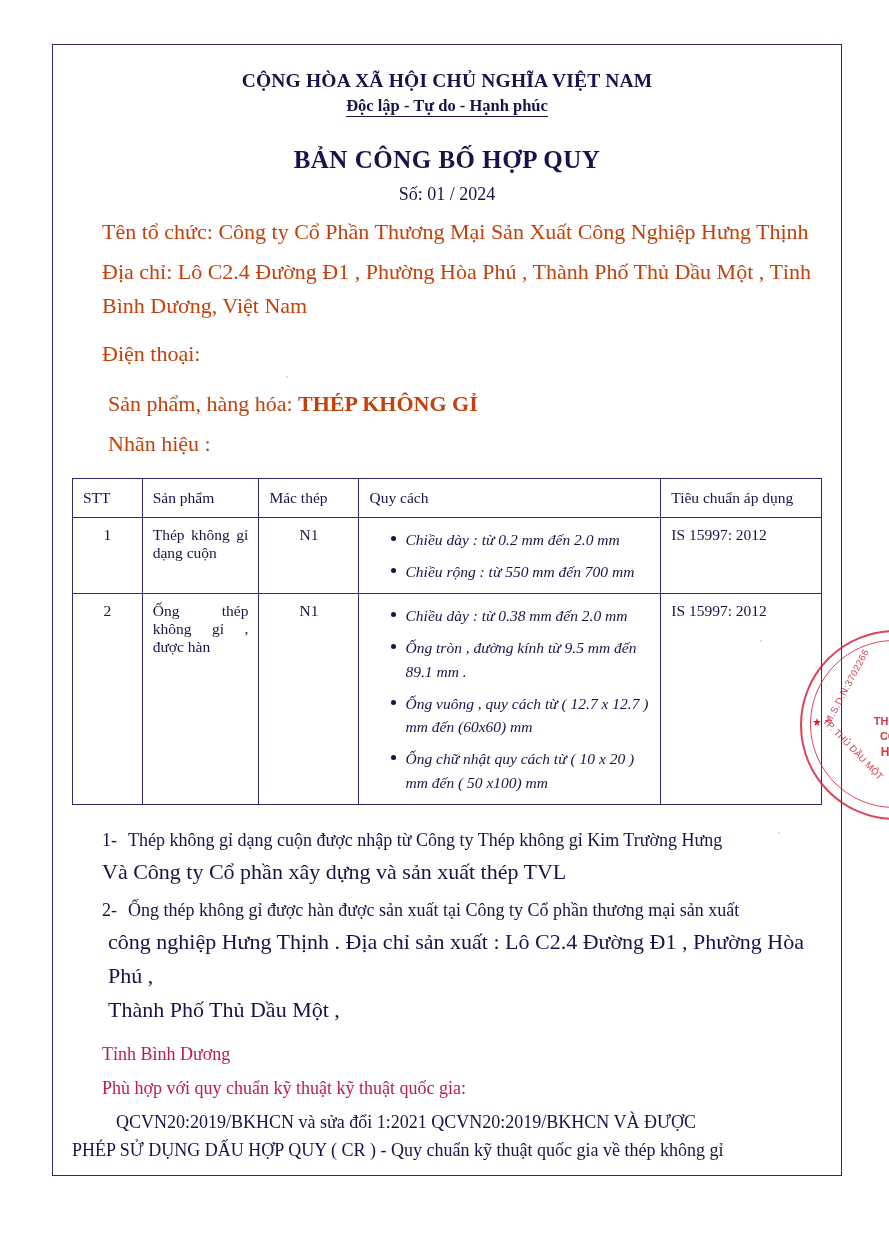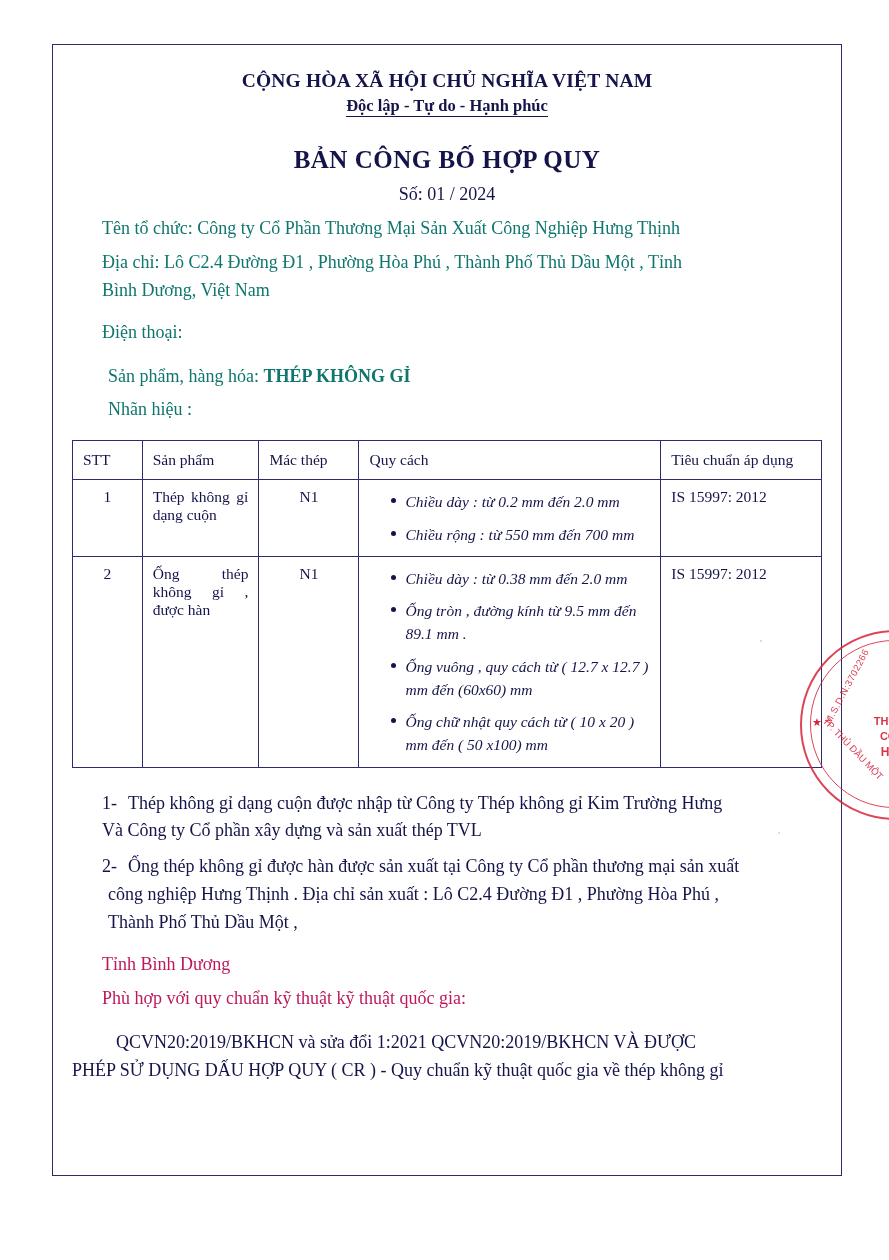--- a/index.html
+++ b/index.html
@@ -64,23 +64,23 @@
     margin-top: 30px;
     letter-spacing: 0.5px;
   }
   .doc-number {
     font-size: 18px;
     color: #14144a;
     margin-top: 10px;
   }
 
   .para {
-    font-size: 18px;
+    font-size: 22px;
     line-height: 1.55;
-    color: #0f766e;
+    color: #c2410c;
     margin-top: 10px;
   }
   .para.indent { text-indent: 0; padding-left: 30px; }
   .para.indent2 { padding-left: 36px; }
   .para.indent3 { padding-left: 44px; }
   .strong-inline { font-weight: bold; }
 
   table.spec {
     margin-top: 16px;
     border-collapse: collapse;
@@ -138,22 +138,22 @@
     line-height: 1.55;
     color: #14144a;
     padding-left: 30px;
     margin-top: 4px;
     position: relative;
   }
   .note .num { position: absolute; left: 30px; }
   .note .body { display: block; padding-left: 26px; }
   .note-cont { padding-left: 56px; margin-left: 36px; }
   .tail { font-size: 18px; line-height: 1.55; color: #be185d; padding-left: 30px; margin-top: 8px; }
-  .tail2 { font-size: 18px; line-height: 1.55; color: #14144a; padding-left: 30px; margin-top: 16px; text-align: justify; }
-  .tail3 { font-size: 18px; line-height: 1.55; color: #14144a; padding-left: 0px; margin-top: 0px; }
+  .tail2 { font-size: 18px; line-height: 1.55; color: #14144a; padding-left: 30px; margin-top: 6px; text-align: justify; }
+  .tail3 { font-size: 22px; line-height: 1.55; color: #14144a; padding-left: 0px; margin-top: 0px; }
 
   
   .stamp {
     position: absolute;
     left: 800px;
     top: 630px;
     width: 190px;
     height: 190px;
     pointer-events: none;
   }

